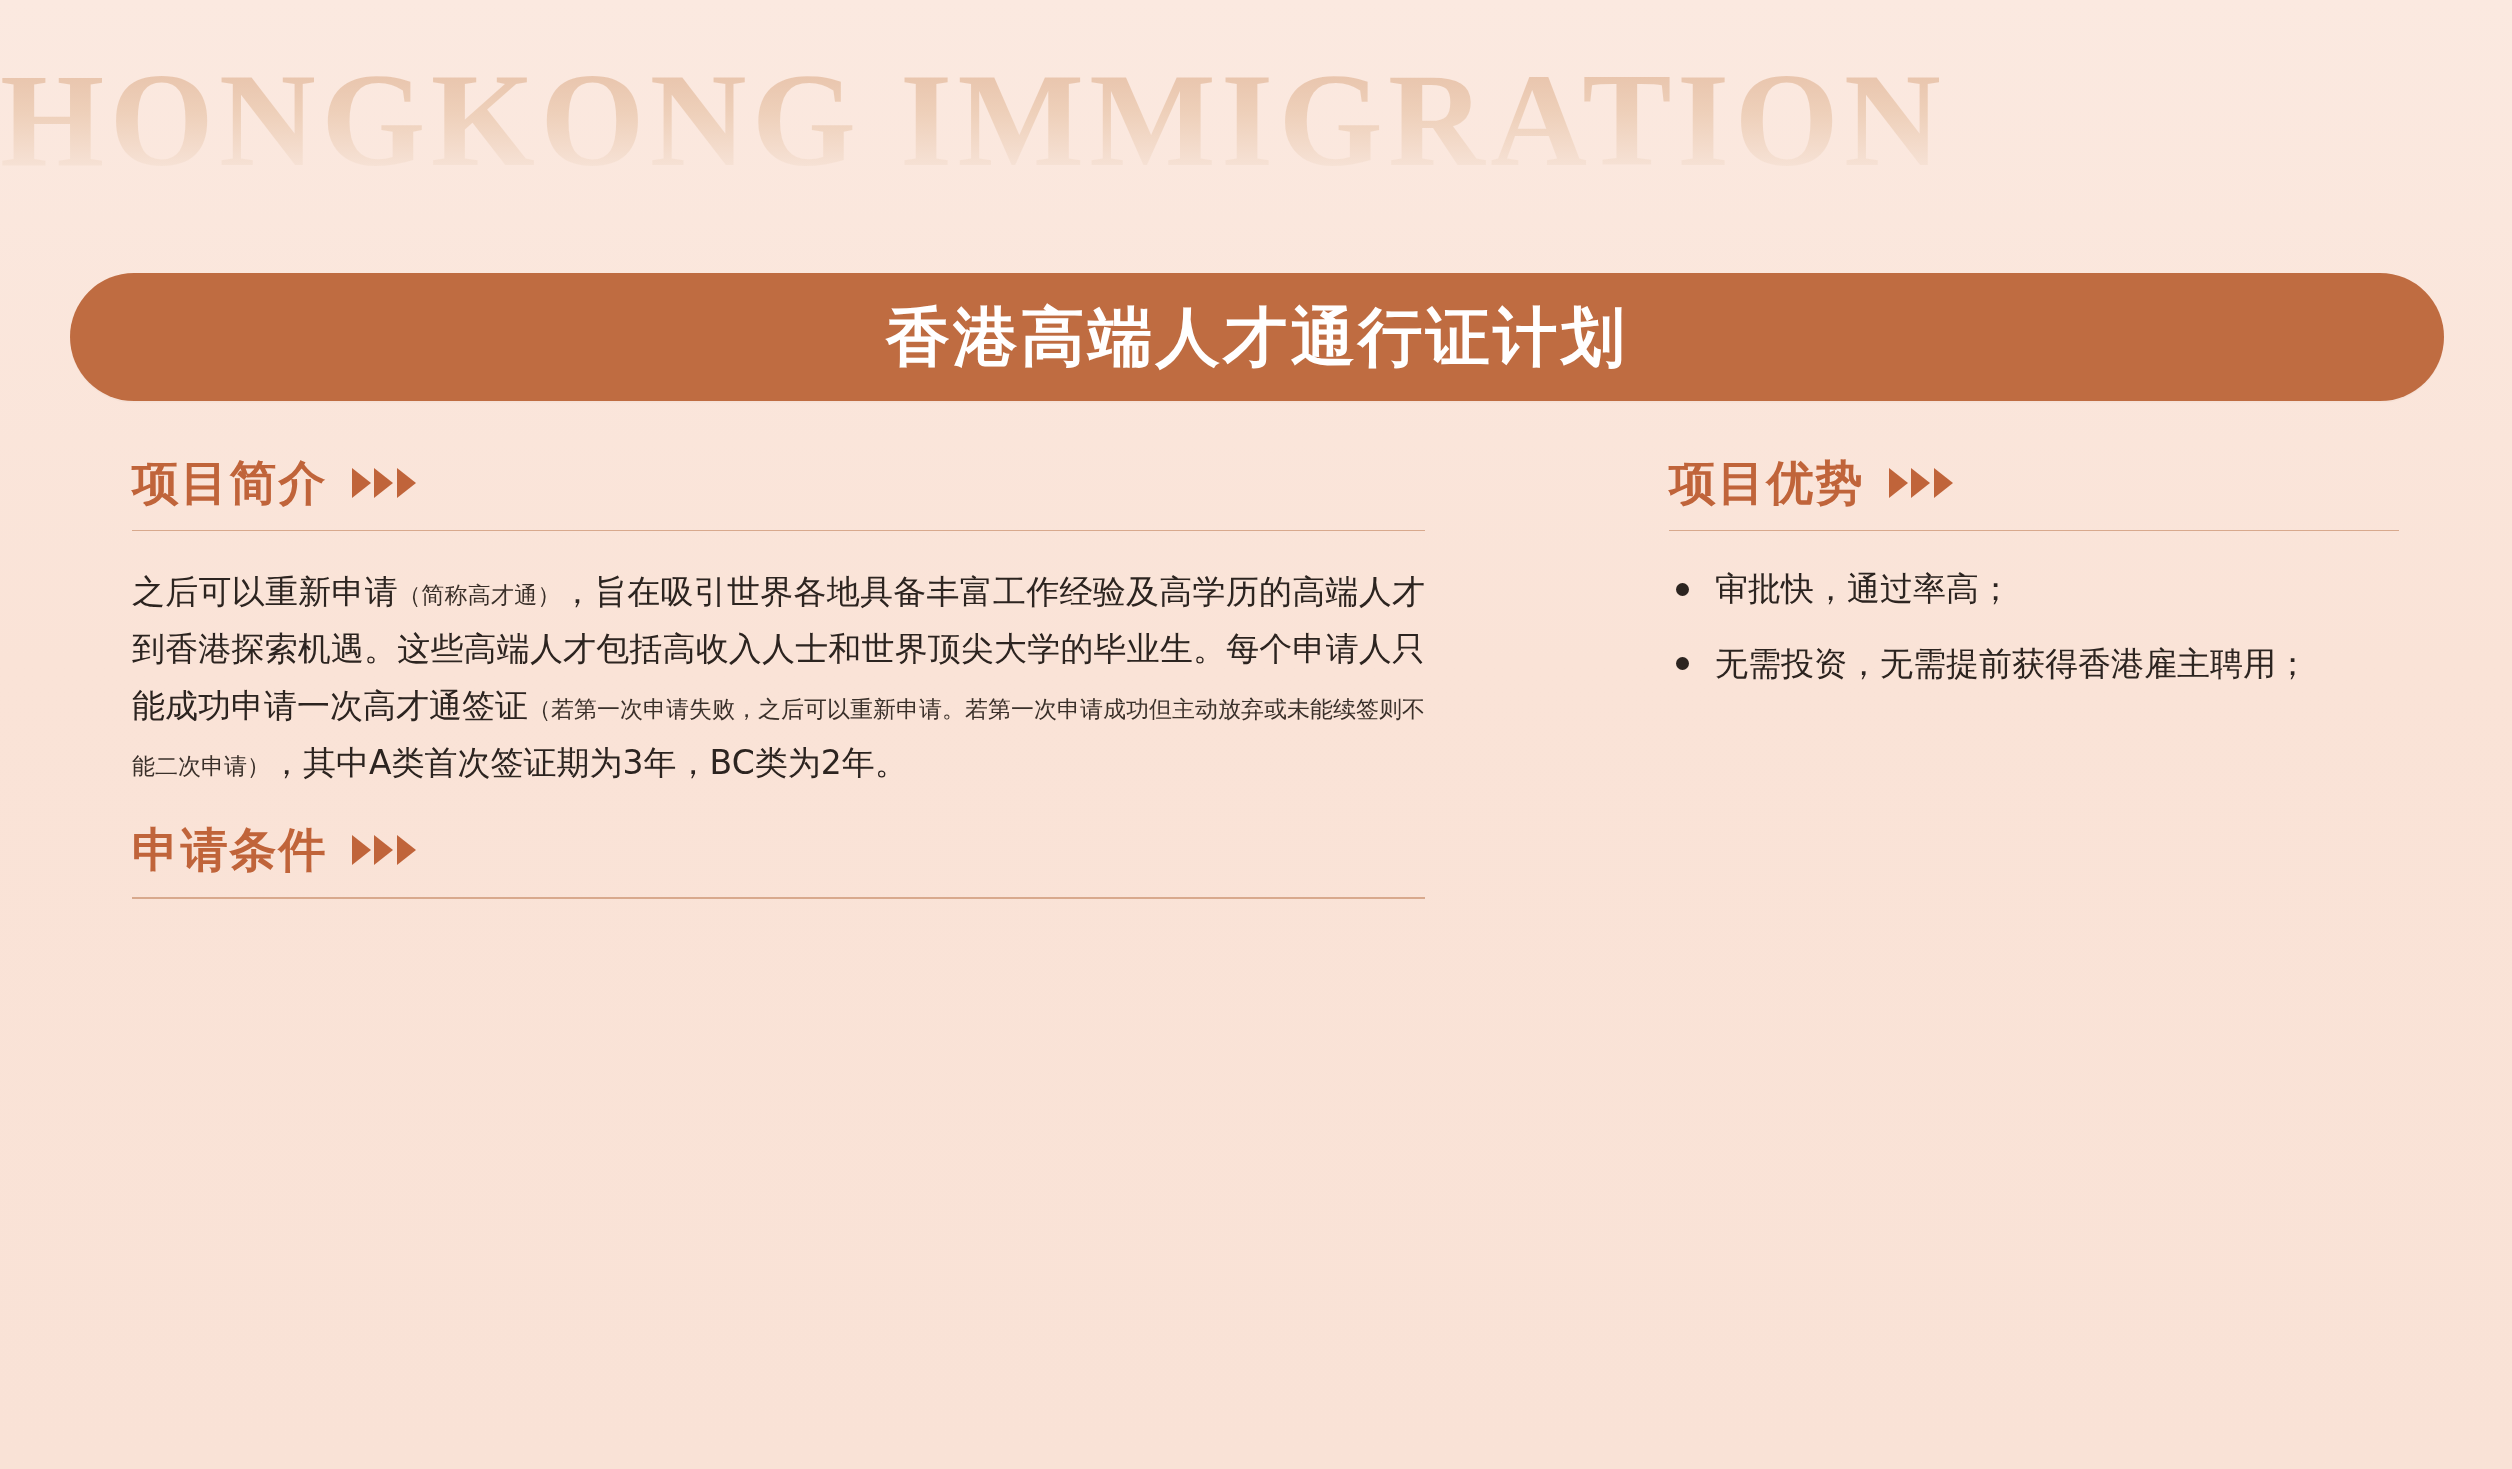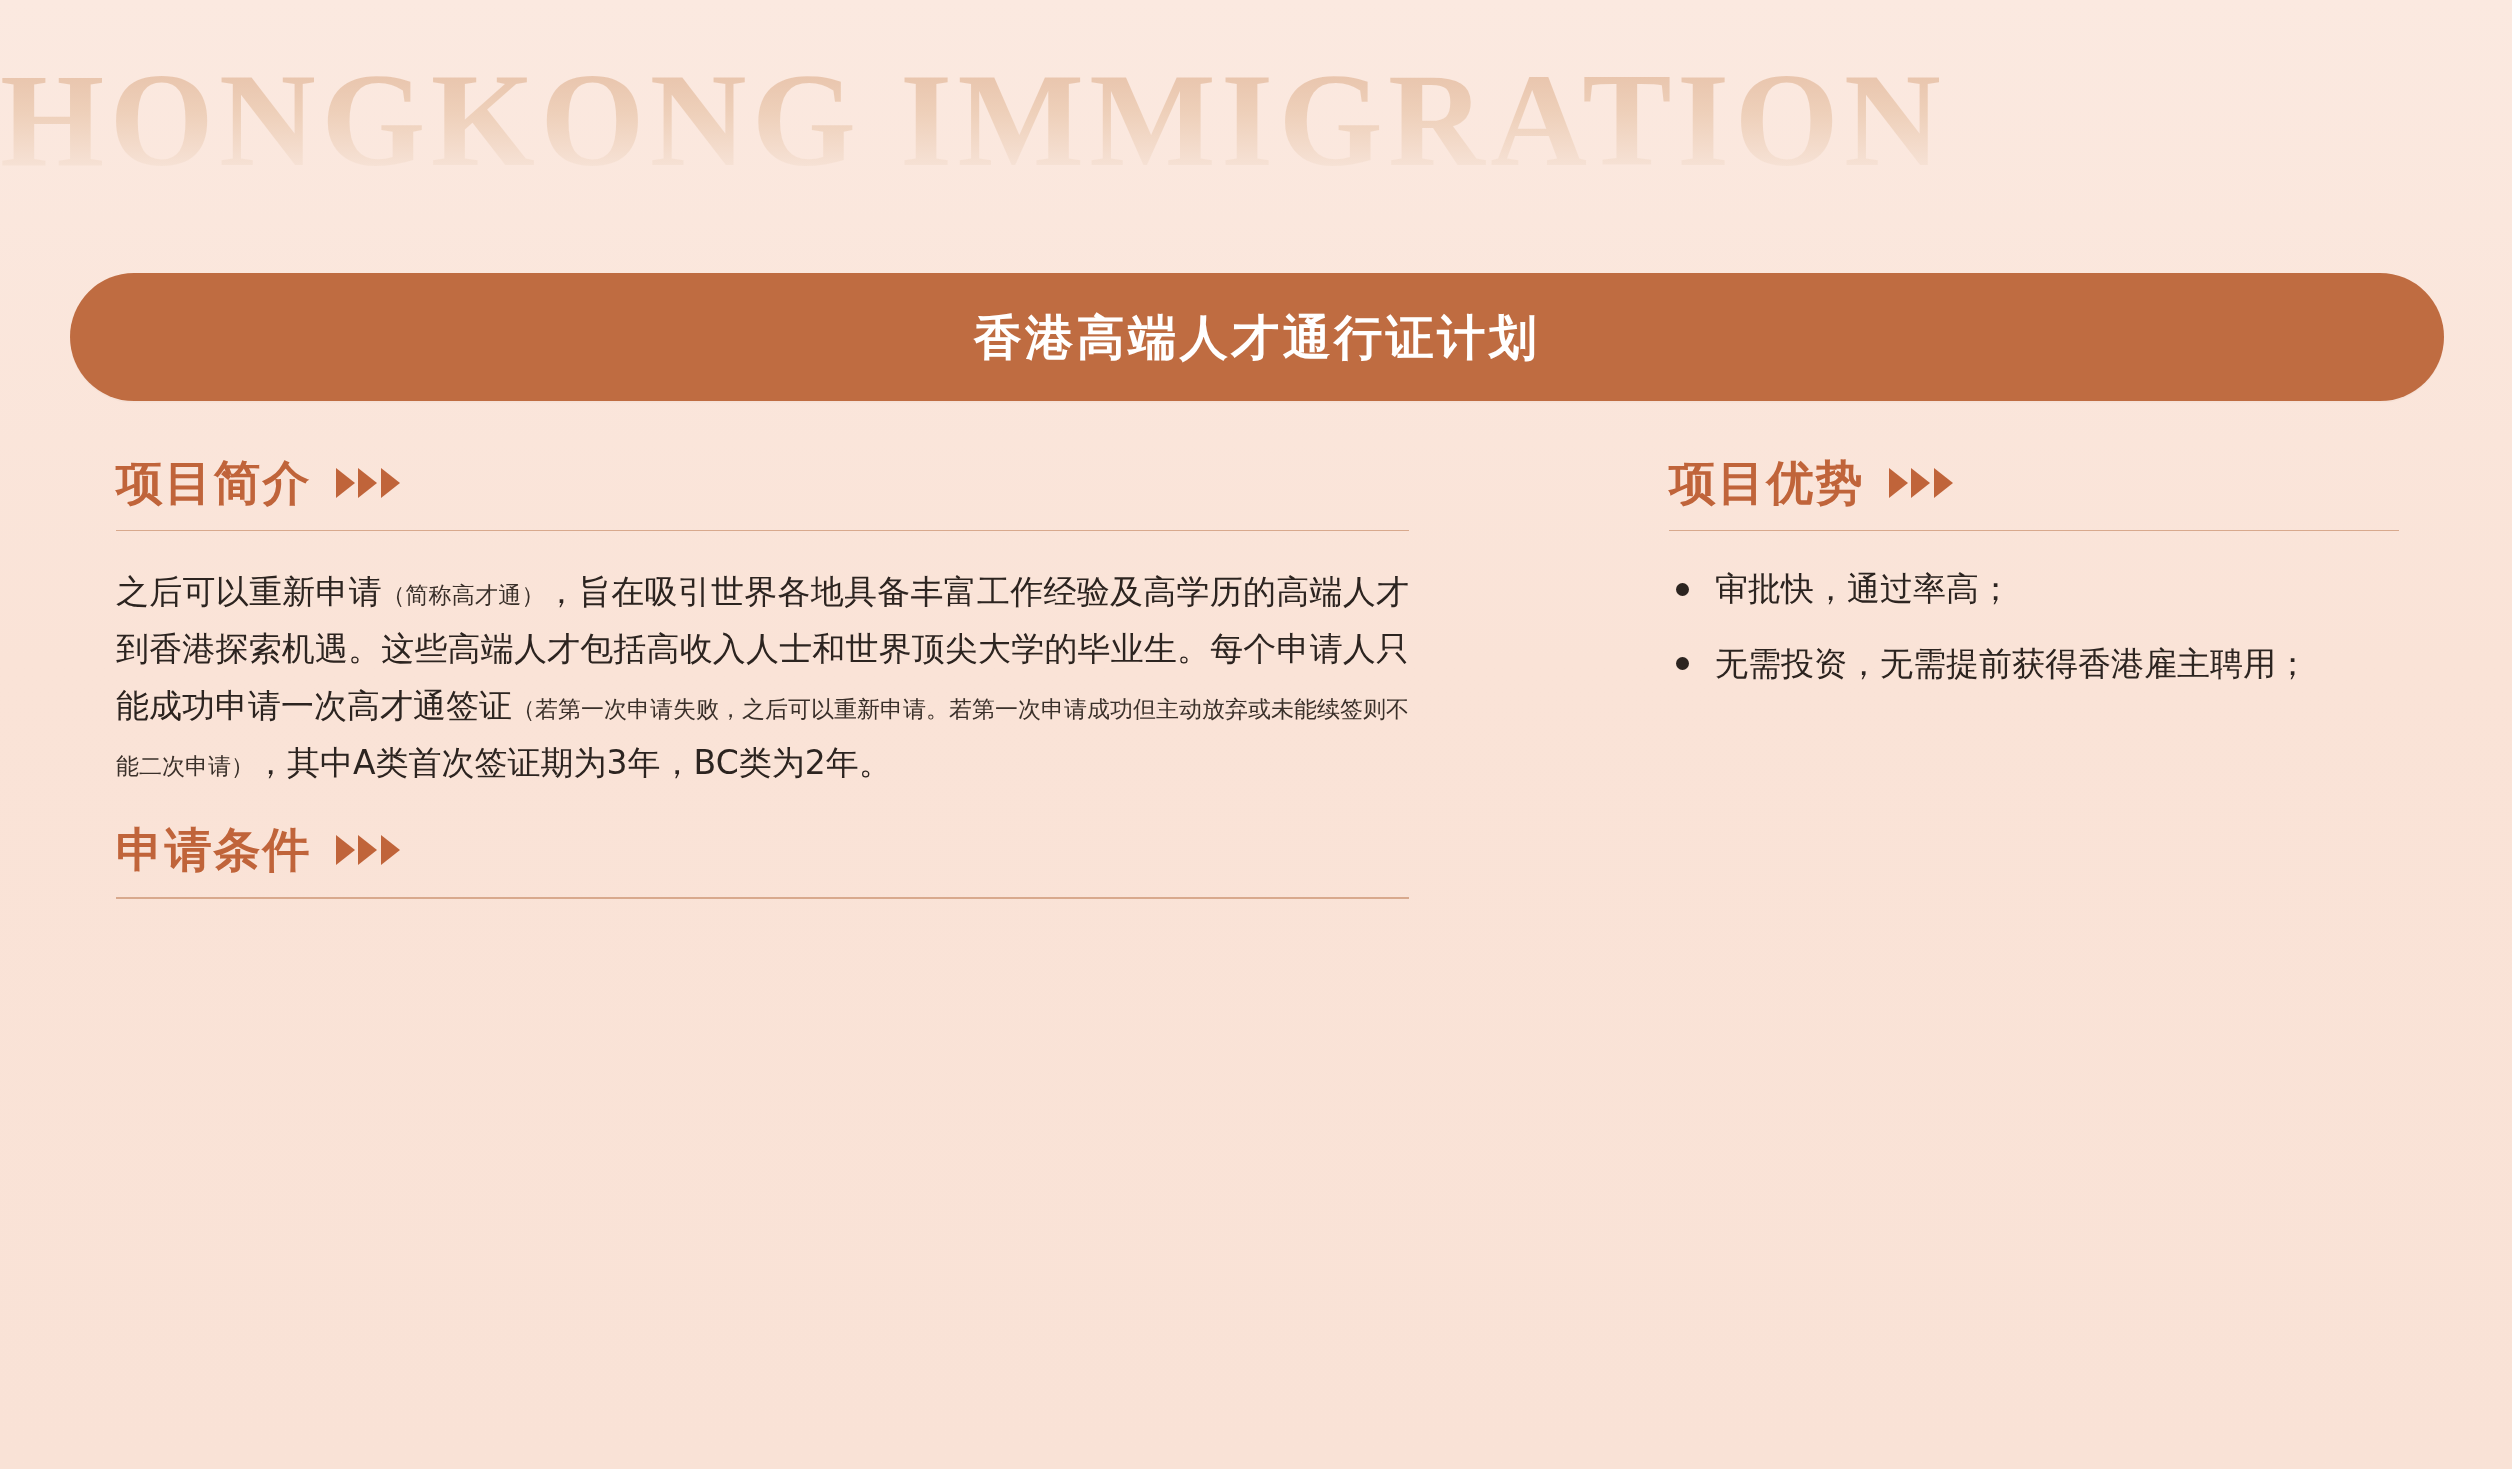--- a/index.html
+++ b/index.html
@@ -51,38 +51,38 @@
     height: 128px;
     background: #bf6c41;
     border-radius: 65px;
     display: flex;
     align-items: center;
     justify-content: center;
     box-shadow: 0 1.8px 0 rgba(0,0,0,0.02);
   }
   .title-bar .title-text {
     color: #ffffff;
-    font-size: 48px;
+    font-size: 64px;
     font-weight: 700;
     letter-spacing: 3.5px;
     line-height: 1;
     font-family: "DejaVu Sans", "Liberation Sans", sans-serif;
   }
 
   
   .columns {
     position: absolute;
     top: 457px;
     left: 0;
     width: 2512px;
     height: 985px;
   }
   .col-left {
     position: absolute;
-    left: 116px;
+    left: 132px;
     top: 0;
     width: 1293px;
   }
   .col-right {
     position: absolute;
     left: 1669px;
     top: 0;
     width: 730px;
   }
 

